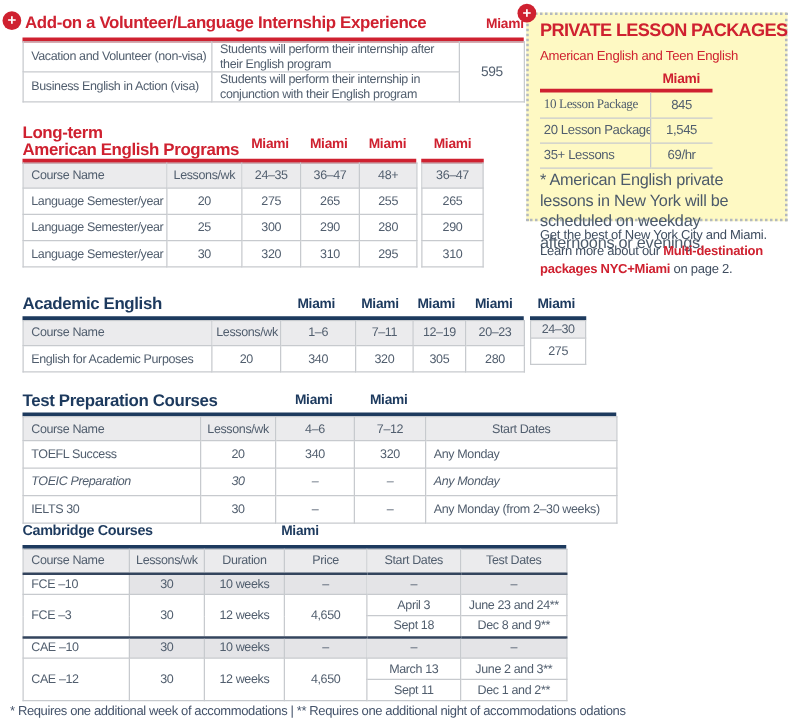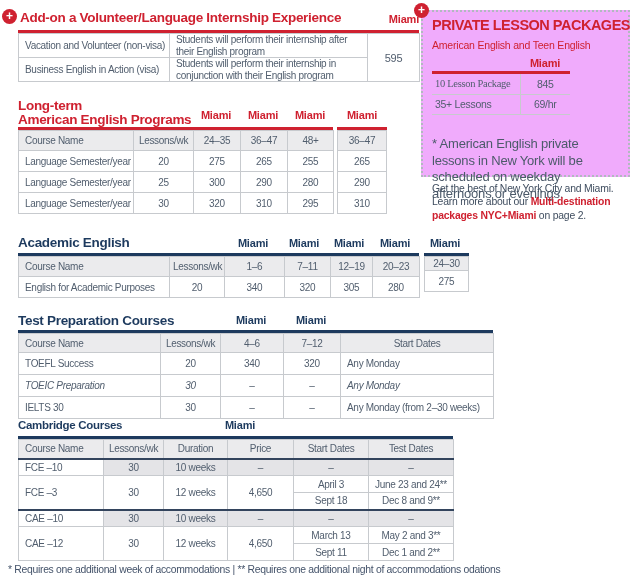--- a/index.html
+++ b/index.html
@@ -42,21 +42,21 @@
   td.wrap { white-space: normal; line-height: 1.12; }
   td.left { text-align: left; padding-left: 6px; }
   tr.hd td { background: #ebebed; }
   tr.shaded td { background: #e4e4e7; }
   tr.shaded td.noshade { background: #fff; }
   tr.dark-sep td { border-top: 2px solid #33445d; }
 
   
   .private-box {
     position: absolute; left: 421px; top: 10px; width: 209px; height: 167px;
-    border: 2px dotted #b2b8c0; background: #f0abfc;
+    border: 2px dotted #b2b8c0; background: #fef9c3;
   }
   .pbox-title { position: absolute; left: 9px; top: 5px; font-size: 14.5px; font-weight: bold; letter-spacing: -0.5px; color: #cf2130; white-space: nowrap; }
   .pbox-sub { position: absolute; left: 9px; top: 27px; font-size: 10.5px; letter-spacing: -0.2px; color: #cf2130; white-space: nowrap; }
   .pl-table { left: 9px; top: 62px; width: 138px; }
   .pl-table td { border: none; border-bottom: 1px solid #c7cace; height: 20px; font-size: 10.5px; }
   .pl-table td.divider { border-left: 1px solid #c7cace; }
   .pbox-note { position: absolute; left: 9px; top: 124px; width: 190px; font-size: 13px; letter-spacing: -0.2px; line-height: 1.27; color: #4c5a6a; }
 
   .promo { position: absolute; left: 432px; top: 182px; width: 198px; font-size: 10.4px; letter-spacing: -0.2px; line-height: 1.28; color: #3f4d5f; }
   .promo b { color: #cf2130; }
@@ -102,20 +102,24 @@
       <colgroup>
           <col style="width:88px">
           <col style="width:50px">
         </colgroup>
       <tbody>
           <tr>
         <td class="left" style="padding-left:3px;font-family:Liberation Serif, serif;">10 Lesson Package</td>
         <td class="divider">845</td>
       </tr>
       <tr>
+        <td class="left" style="padding-left:3px;">20 Lesson Package</td>
+        <td class="divider">1,545</td>
+      </tr>
+      <tr>
         <td class="left" style="padding-left:3px;">35+ Lessons</td>
         <td class="divider">69/hr</td>
       </tr>
     </tbody>
       </table>
     <div class="pbox-note">* American English private lessons in New York will be scheduled on weekday afternoons or evenings.</div>
   </div>
   <p class="promo"><span>Get the best of New York City and Miami. Learn more about our </span><b>Multi-destination packages NYC+Miami</b><span> on page 2.</span></p>
 
   <div class="abs sec-title red-t" style="left:18px; top:98px;">Long-term</div>
@@ -325,21 +329,21 @@
       <td>–</td>
       <td>–</td>
       <td>–</td>
     </tr>
     <tr style="height:17px;">
       <td class="left" rowspan="2">CAE –12</td>
       <td rowspan="2">30</td>
       <td rowspan="2">12 weeks</td>
       <td rowspan="2">4,650</td>
       <td>March 13</td>
-      <td>May 2 and 3**</td>
+      <td>June 2 and 3**</td>
     </tr>
     <tr style="height:17px;">
       <td>Sept 11</td>
       <td>Dec 1 and 2**</td>
     </tr>
   </tbody>
     </table>
 
   <div class="footer-note">* Requires one additional week of accommodations | ** Requires one additional night of accommodations  odations</div>
 

